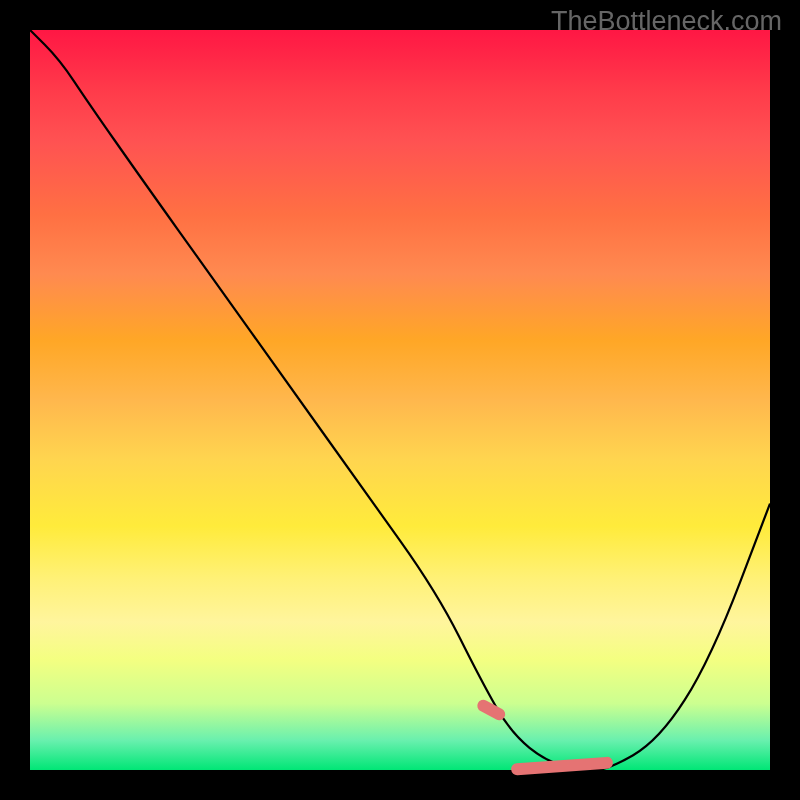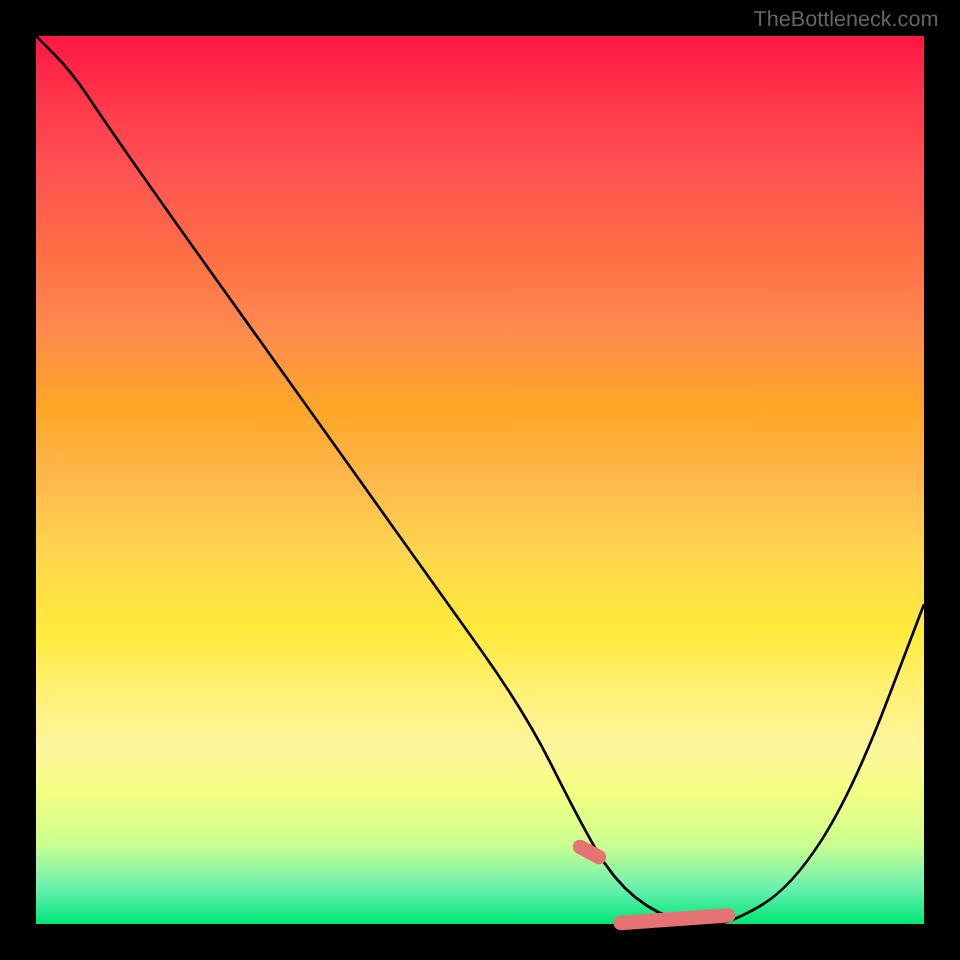--- a/index.html
+++ b/index.html
@@ -9,21 +9,21 @@
       height: 800px;
       background: #000;
       position: relative;
       font-family: Arial, sans-serif;
     }
     .watermark {
       position: absolute;
       top: 6px;
       right: 18px;
       color: #666;
-      font-size: 18px;
+      font-size: 27px;
       font-weight: normal;
       z-index: 10;
     }
     .plot-area {
       position: absolute;
       left: 30px;
       top: 30px;
       width: 740px;
       height: 740px;
       background: linear-gradient(to bottom,

